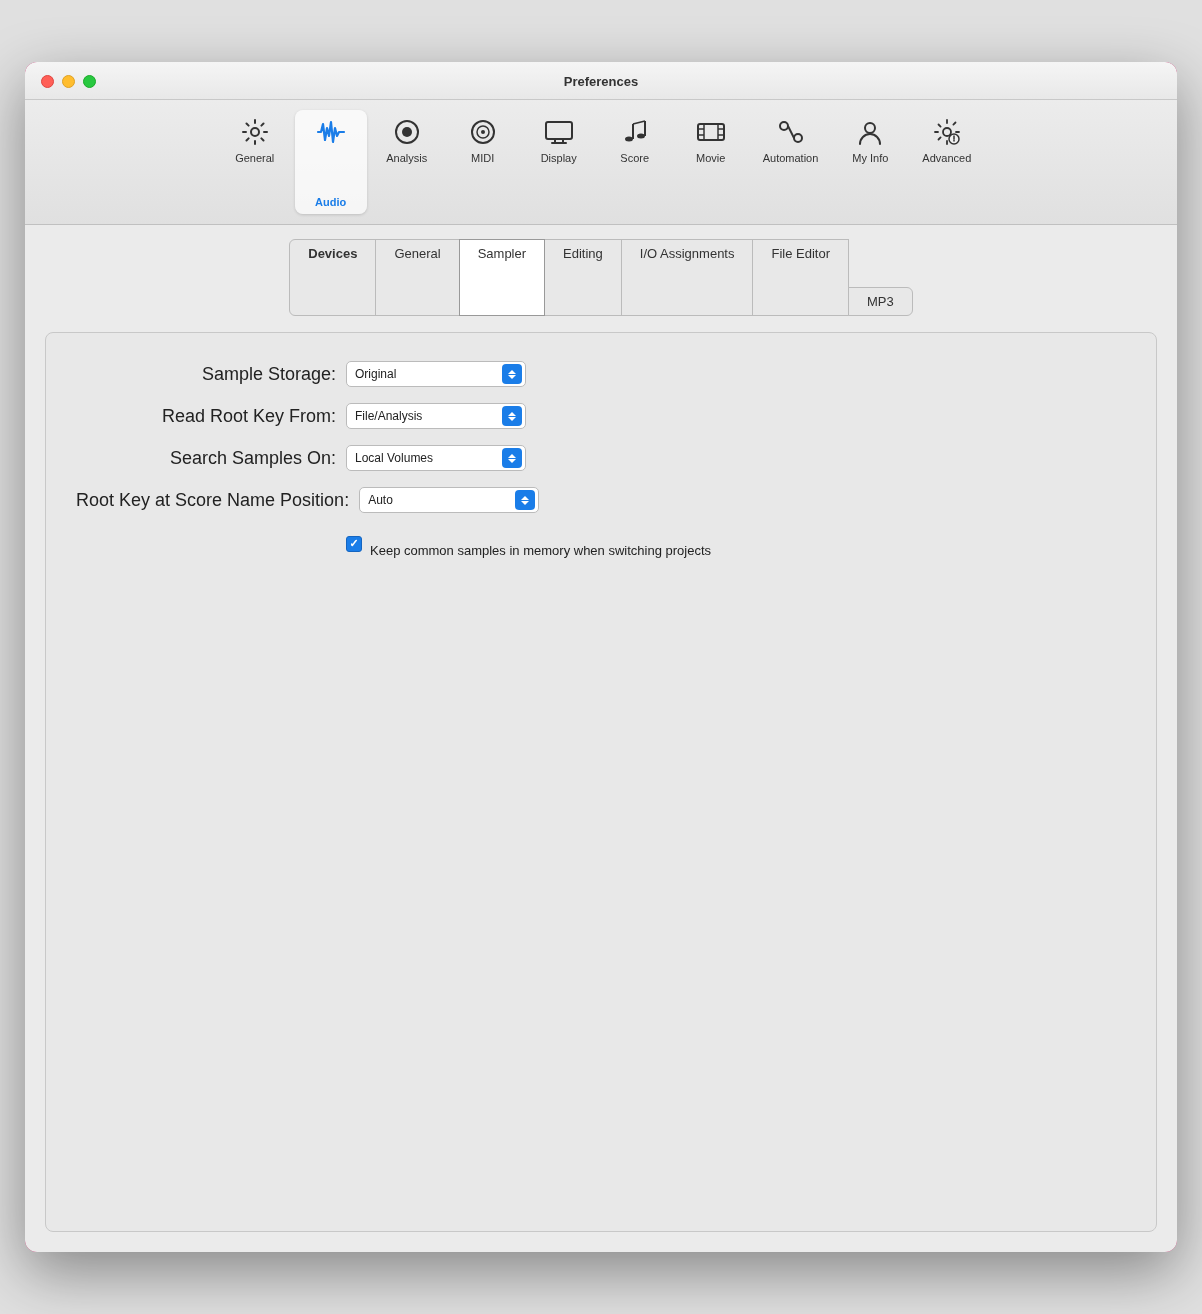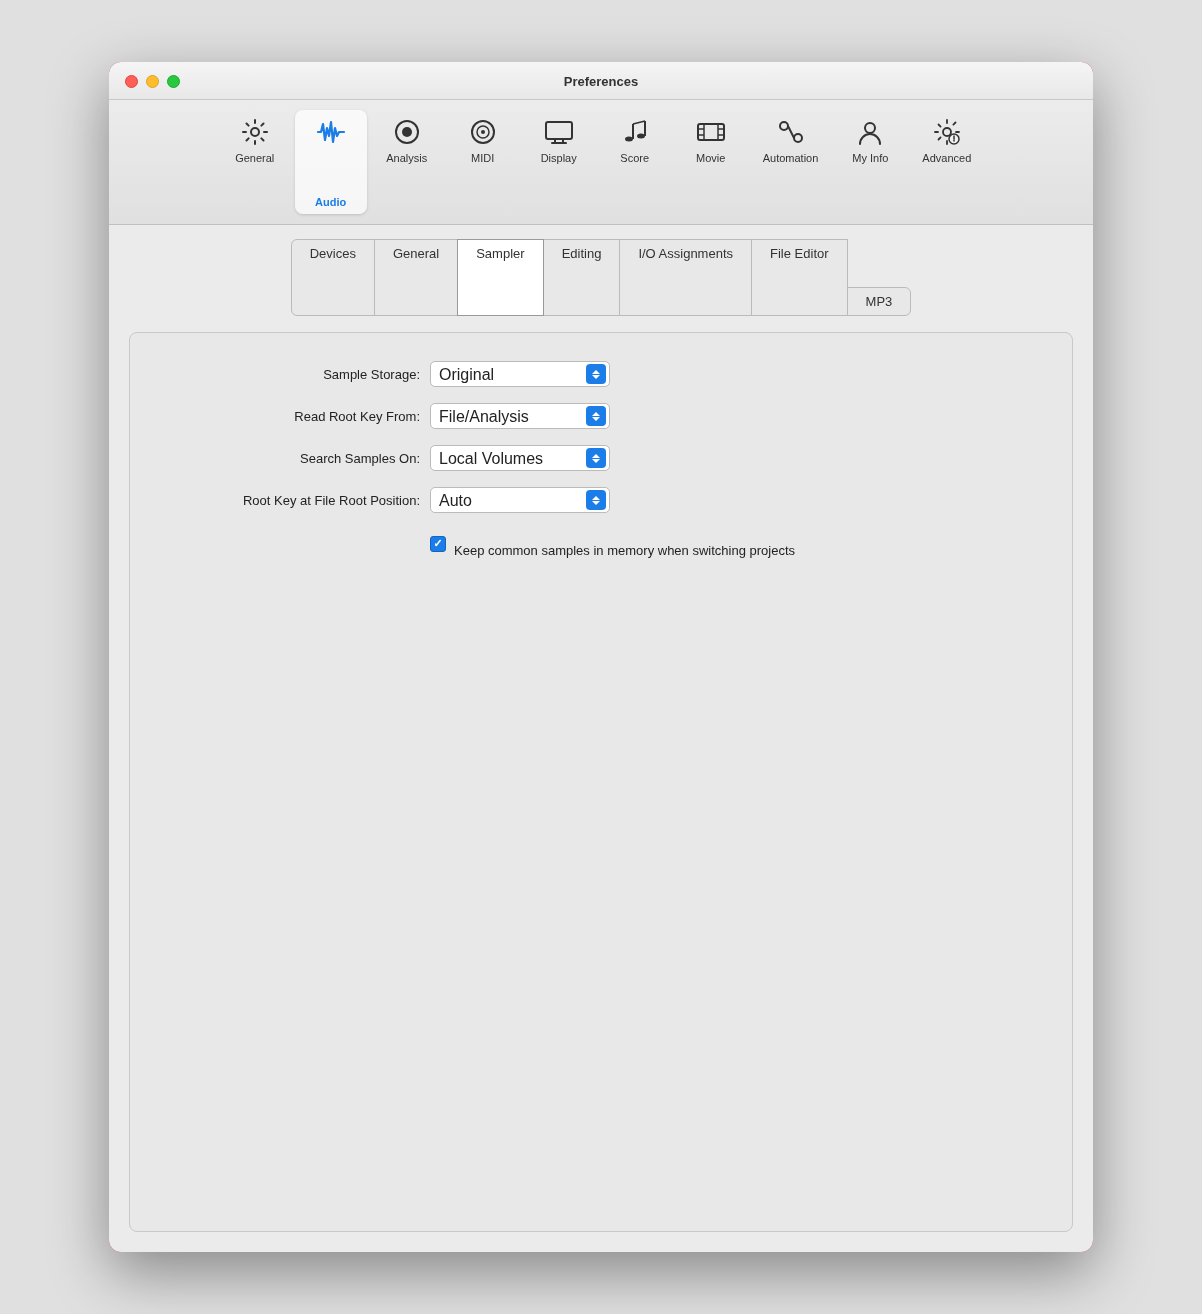--- a/index.html
+++ b/index.html
@@ -5,21 +5,21 @@
     * { box-sizing: border-box; margin: 0; padding: 0; }
     body {
       font-family: -apple-system, BlinkMacSystemFont, "Helvetica Neue", Arial, sans-serif;
       background: #e0e0e0;
       display: flex;
       justify-content: center;
       align-items: center;
       min-height: 100vh;
     }
     .window {
-      width: 984px;
+      width: 1152px;
       min-height: 1100px;
       background: #be185d;
       border-radius: 12px;
       box-shadow: 0 20px 60px rgba(0,0,0,0.4);
       overflow: hidden;
       display: flex;
       flex-direction: column;
     }
     
     .titlebar {
@@ -107,21 +107,21 @@
     }
     .subtab {
       padding: 6px 18px;
       font-size: 13px;
       color: #333;
       cursor: pointer;
       border: 1px solid #bbb;
       background: #e8e8e8;
       margin-right: -1px;
     }
-    .subtab:first-child { border-radius: 6px 0 0 6px; }
+    .subtab:first-child { border-radius: 6px 0 0 6px; font-weight: bold; }
     .subtab:last-child { border-radius: 0 6px 6px 0; margin-right: 0; margin-top: 48px; }
     .subtab.active {
       background: white;
       font-weight: 400;
       z-index: 1;
       border-color: #999;
     }
     
     .content {
       flex: 1;
@@ -159,38 +159,38 @@
       min-height: 900px;
     }
     
     .form-row {
       display: flex;
       align-items: center;
       margin-bottom: 16px;
       justify-content: flex-start;
     }
     .form-label {
-      font-size: 13px;
+      font-size: 18px;
       color: #222;
       text-align: right;
       min-width: 260px;
       margin-right: 10px;
     }
     .select-wrapper {
       position: relative;
       display: inline-block;
     }
     .form-select {
       appearance: none;
       -webkit-appearance: none;
       background: white;
       border: 1px solid #bbb;
       border-radius: 5px;
       padding: 3px 30px 3px 8px;
-      font-size: 16px;
+      font-size: 12px;
       color: #222;
       cursor: pointer;
       min-width: 180px;
       height: 26px;
     }
     .select-arrow {
       position: absolute;
       right: 4px;
       top: 50%;
       transform: translateY(-50%);
@@ -444,21 +444,21 @@
         <div class="select-wrapper">
           <select class="form-select">
             <option>Local Volumes</option>
             <option>All Volumes</option>
           </select>
           <div class="select-arrow"></div>
         </div>
       </div>
 
       <div class="form-row">
-        <span class="form-label">Root Key at File Root Position:</span>
+        <span class="form-label">Root Key at Score Name Position:</span>
         <div class="select-wrapper">
           <select class="form-select">
             <option>Auto</option>
             <option>1</option>
             <option>2</option>
             <option>3</option>
           </select>
           <div class="select-arrow"></div>
         </div>
       </div>

